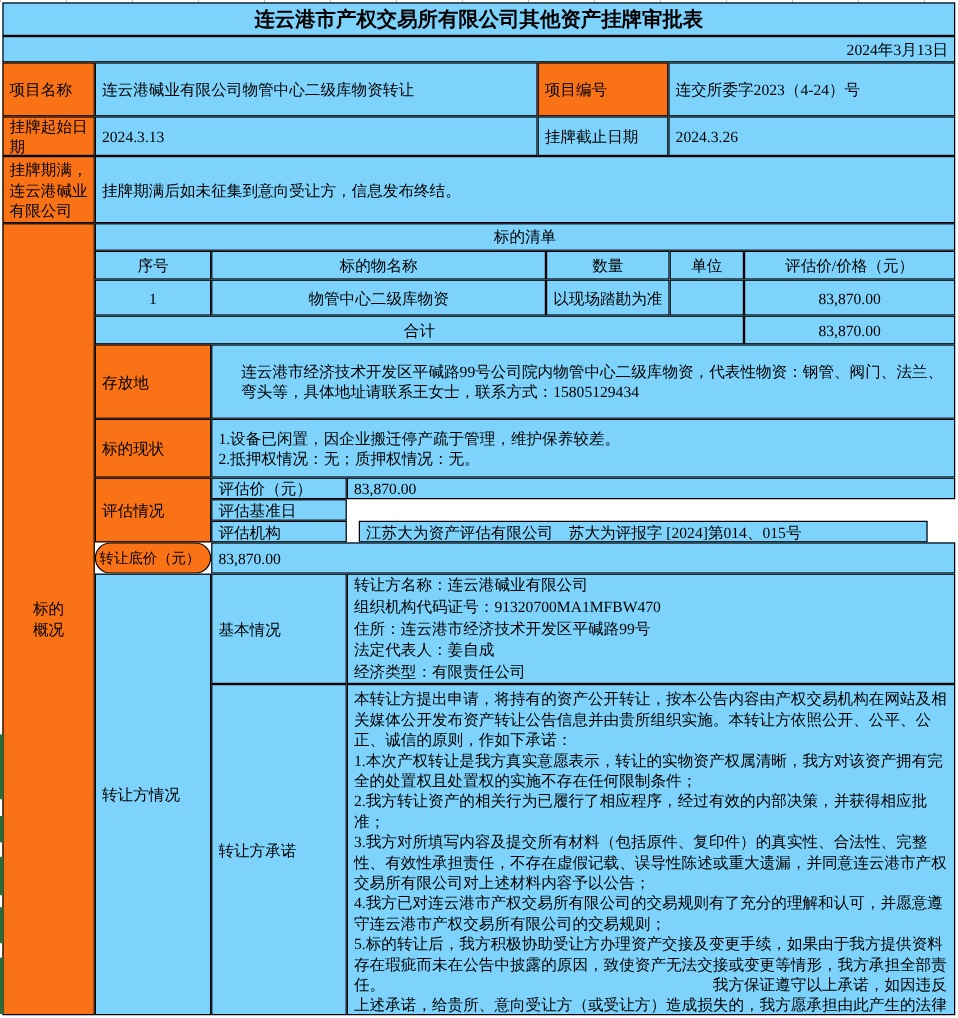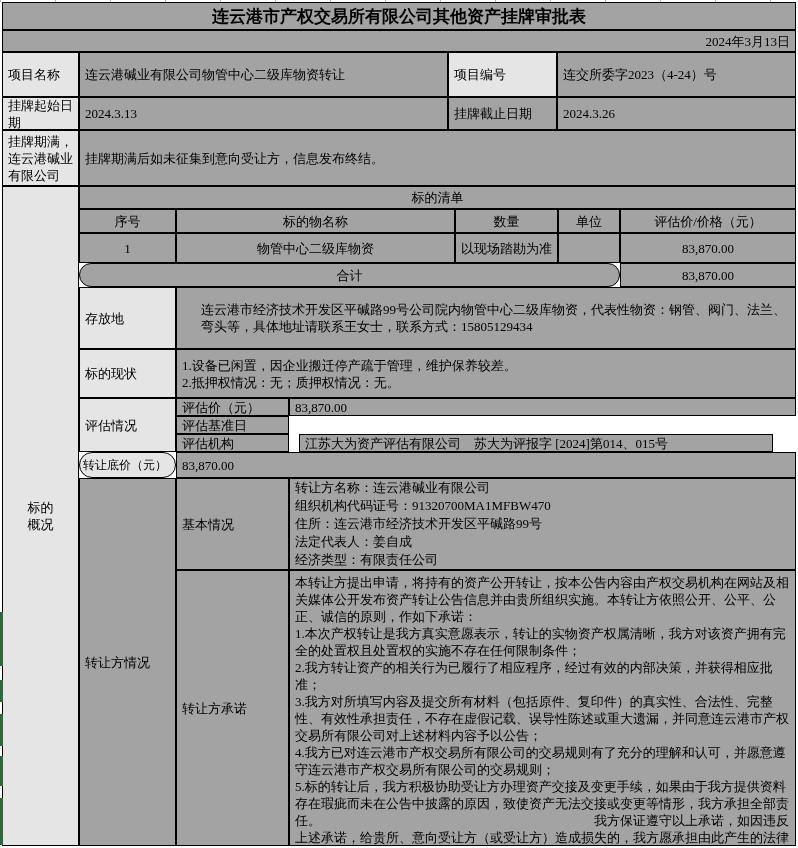--- a/index.html
+++ b/index.html
@@ -5,23 +5,23 @@
   html,body{margin:0;padding:0;}
   body{
     width:798px;height:848px;position:relative;background:#ffffff;
     font-family:"Liberation Serif","DejaVu Serif",serif;
     color:#000;
   }
   .stage{position:absolute;left:0;top:0;width:798px;height:848px;overflow:hidden;}
   .cell{
     position:absolute;box-sizing:border-box;border:1px solid #000;
     display:flex;align-items:center;padding:0 5px;
-    font-size:13px;line-height:17px;background:#a3a3a3;overflow:hidden;
+    font-size:13px;line-height:17px;background:#7dd3fc;overflow:hidden;
   }
-  .lab{background:#e5e5e5;}
+  .lab{background:#f97316;}
   .ctr{justify-content:center;text-align:center;}
   .rgt{justify-content:flex-end;text-align:right;}
   .pre{white-space:pre-wrap;padding:3px 5px;}
   .top{align-items:flex-start;}
   .ttl{font-weight:bold;font-size:17px;}
   .ticks{position:absolute;left:0;top:0;width:798px;height:2px;
     background:repeating-linear-gradient(90deg,#b5b5b5 0 1px,transparent 1px 55px);}
   .gmark{position:absolute;left:0;width:3px;background:#2d6a39;}
   .wrap2{display:inline-block;width:2em;white-space:pre-wrap;text-align:center;}
 </style>
@@ -59,21 +59,21 @@
   <div class="cell ctr" style="left:455px;top:209px;width:103px;height:24px;">数量</div>
   <div class="cell ctr" style="left:558px;top:209px;width:62px;height:24px;">单位</div>
   <div class="cell ctr" style="left:620px;top:209px;width:176px;height:24px;">评估价/价格（元）</div>
 
   <div class="cell ctr" style="left:79px;top:233px;width:97px;height:30px;">1</div>
   <div class="cell ctr" style="left:176px;top:233px;width:279px;height:30px;">物管中心二级库物资</div>
   <div class="cell ctr" style="left:455px;top:233px;width:103px;height:30px;padding:0 3px;">以现场踏勘为准</div>
   <div class="cell" style="left:558px;top:233px;width:62px;height:30px;"></div>
   <div class="cell ctr" style="left:620px;top:233px;width:176px;height:30px;">83,870.00</div>
 
-  <div class="cell ctr" style="left:79px;top:263px;width:541px;height:24px;border-radius:12px;">合计</div>
+  <div class="cell ctr" style="left:79px;top:263px;width:541px;height:24px;">合计</div>
   <div class="cell ctr" style="left:620px;top:263px;width:176px;height:24px;">83,870.00</div>
 
   <div class="cell lab" style="left:79px;top:287px;width:97px;height:62px;">存放地</div>
   <div class="cell pre" style="left:176px;top:287px;width:620px;height:62px;padding-left:24px;">连云港市经济技术开发区平碱路99号公司院内物管中心二级库物资，代表性物资：钢管、阀门、法兰、弯头等，具体地址请联系王女士，联系方式：15805129434</div>
 
   <div class="cell lab" style="left:79px;top:349px;width:97px;height:49px;">标的现状</div>
   <div class="cell pre" style="left:176px;top:349px;width:620px;height:49px;">1.设备已闲置，因企业搬迁停产疏于管理，维护保养较差。
 2.抵押权情况：无；质押权情况：无。</div>
 
   <div class="cell lab" style="left:79px;top:398px;width:97px;height:54px;">评估情况</div>

